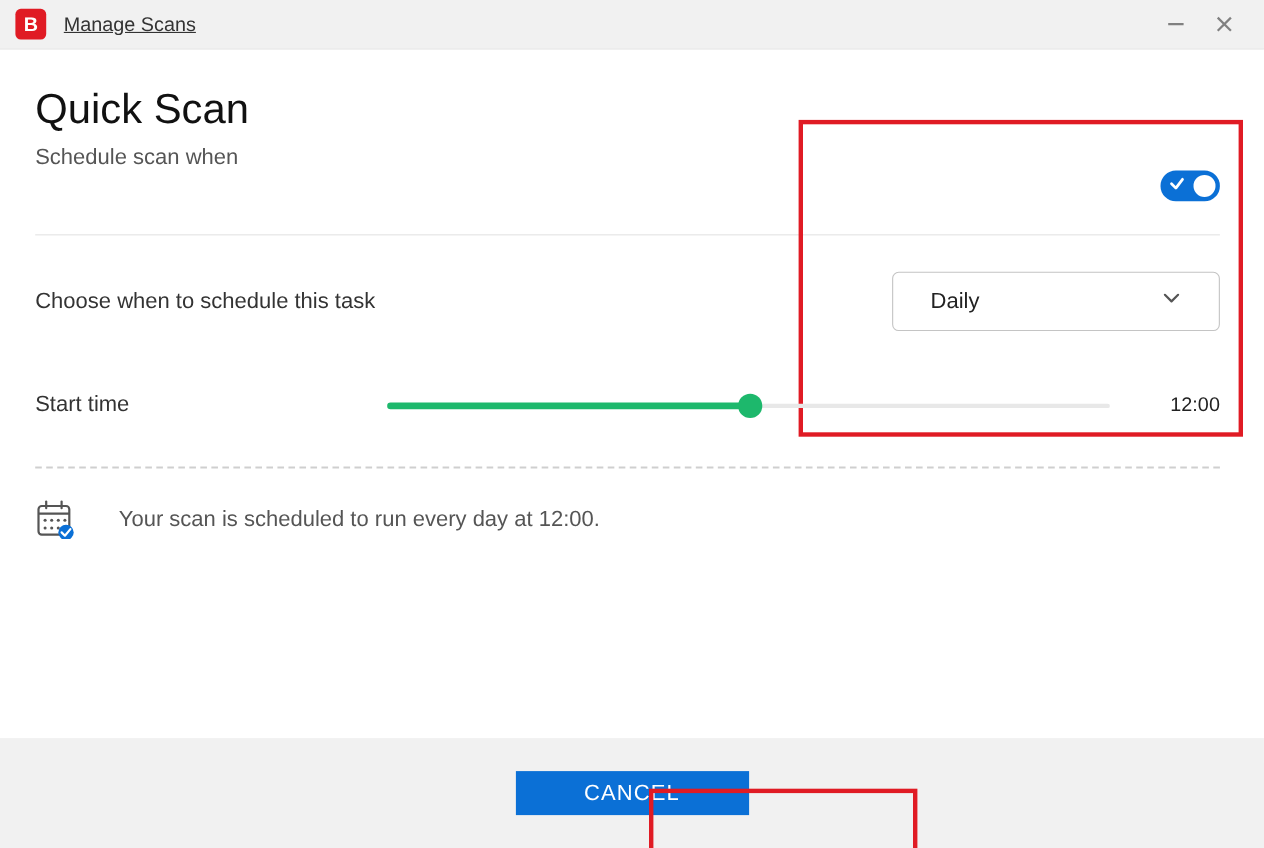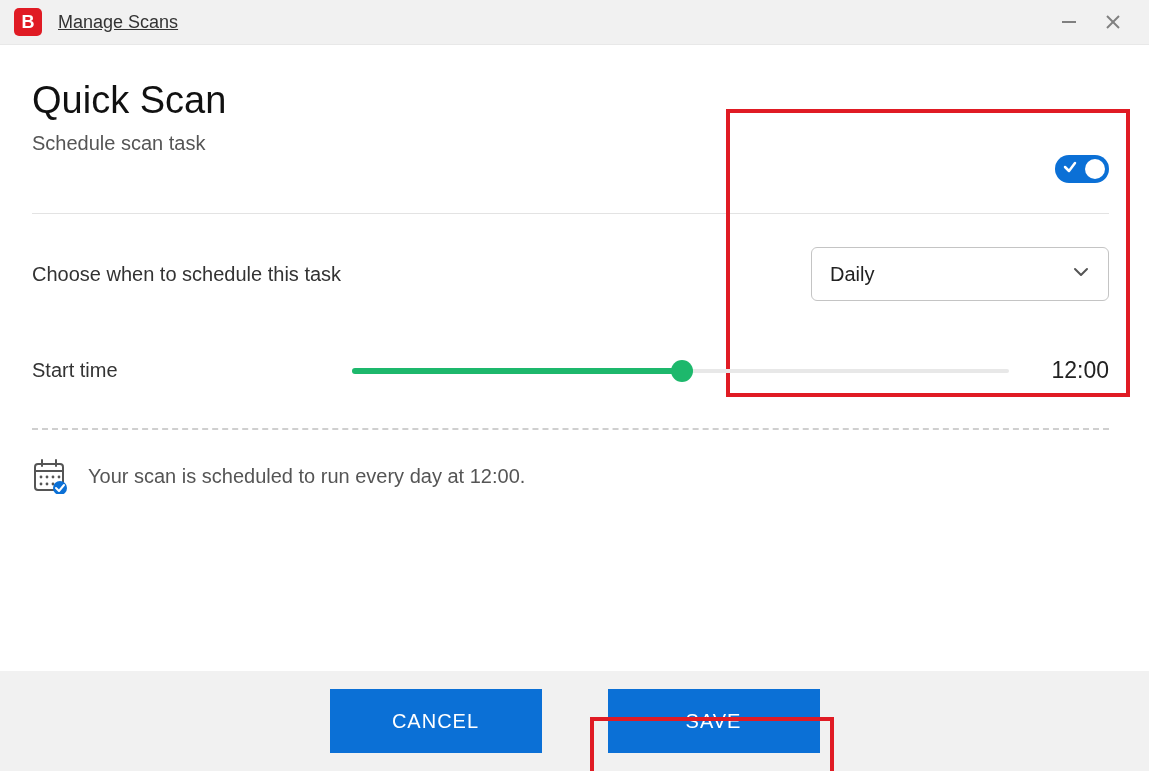--- a/index.html
+++ b/index.html
@@ -16,35 +16,35 @@
   .subtitle { font-size: 20px; color: #555; margin-top: 10px; }
   .toggle { width: 54px; height: 28px; background: #0b70d6; border-radius: 14px; position: relative; display: flex; align-items: center; }
   .toggle-knob { width: 20px; height: 20px; background: #fff; border-radius: 50%; position: absolute; right: 4px; top: 4px; }
   .toggle-check { position: absolute; left: 8px; color: #fff; }
   .highlight-box { position: absolute; border: 4px solid #e01b24; pointer-events: none; }
   .highlight-a { top: 64px; left: 726px; width: 404px; height: 288px; }
   .highlight-b { top: 672px; left: 590px; width: 244px; height: 80px; }
   .sep { border: none; border-top: 1px solid #e3e3e3; margin: 30px 0 32px 0; }
   .row { display: flex; align-items: center; min-height: 56px; gap: 38px; }
   .row-label { font-size: 20px; color: #333; }
-  .select { margin-left: auto; width: 298px; height: 54px; border: 1px solid #c4c4c4; border-radius: 6px; display: flex; align-items: center; padding: 0 18px; font-size: 20px; color: #222; }
+  .select { margin-left: auto; width: 298px; height: 54px; border: 1px solid #c4c4c4; border-radius: 6px; display: flex; align-items: center; padding: 0 34px; font-size: 20px; color: #222; }
   .select .chev { margin-left: auto; }
   .slider-row { display: flex; align-items: center; margin-top: 55px; }
   .slider-label { font-size: 20px; color: #333; width: 320px; }
   .slider { flex: 1; height: 8px; position: relative; margin-right: 30px; }
   .slider-track-bg { position: absolute; left: 0; right: 0; top: 2px; height: 4px; background: #e8e8e8; border-radius: 2px; }
   .slider-track-fill { position: absolute; left: 0; width: 50%; top: 1px; height: 6px; background: #1db86c; border-radius: 3px; }
   .slider-thumb { position: absolute; left: calc(50% - 10px); top: -7px; width: 22px; height: 22px; background: #1db86c; border-radius: 50%; }
-  .slider-value { font-size: 23px; color: #222; min-width: 70px; text-align: right; }
+  .slider-value { font-size: 18px; color: #222; min-width: 70px; text-align: right; }
   .dashed { border: none; border-top: 2px dashed #cfcfcf; margin: 44px 0 28px 0; }
-  .summary-row { display: flex; align-items: center; gap: 20px; }
+  .summary-row { display: flex; align-items: center; gap: 40px; }
   .cal-icon { position: relative; width: 36px; height: 36px; }
   .summary-text { font-size: 20px; color: #555; }
   .footer { height: 100px; background: #f1f1f1; display: flex; align-items: center; justify-content: center; gap: 66px; }
-  .btn { width: 212px; height: 64px; border: none; background: #0b70d6; color: #fff; font-size: 20px; letter-spacing: 1px; cursor: pointer; }
+  .btn { width: 212px; height: 40px; border: none; background: #0b70d6; color: #fff; font-size: 20px; letter-spacing: 1px; cursor: pointer; }
 </style>
 </head>
 <body>
 
 <div class="window">
 
   <div class="titlebar">
     <div class="app-icon">
       <span>B</span>
     </div>
@@ -64,21 +64,21 @@
   </div>
 
   <div class="content">
 
     <div class="highlight-box highlight-a"></div>
     <div class="highlight-box highlight-b"></div>
 
     <div class="hdr-row">
       <div>
         <div class="page-title">Quick Scan</div>
-        <div class="subtitle">Schedule scan task</div>
+        <div class="subtitle">Schedule scan when</div>
       </div>
       <div style="margin-left:auto;">
         <div class="toggle">
           <span class="toggle-check">
             <svg width="14" height="14" viewBox="0 0 14 14">
                 <polyline points="2,7 6,11 12,3" fill="none" stroke="#fff" stroke-width="2.5" stroke-linecap="round" stroke-linejoin="round"></polyline>
               </svg>
           </span>
           <span class="toggle-knob"></span>
         </div>
@@ -129,16 +129,15 @@
           <polyline points="24,30 27,33 32,27" fill="none" stroke="#fff" stroke-width="2" stroke-linecap="round" stroke-linejoin="round"></polyline>
         </svg>
       </div>
       <div class="summary-text">Your scan is scheduled to run every day at 12:00.</div>
     </div>
 
   </div>
 
   <div class="footer">
     <button class="btn">CANCEL</button>
-    <button class="btn">SAVE</button>
   </div>
 
 </div>
 
 </body></html>

